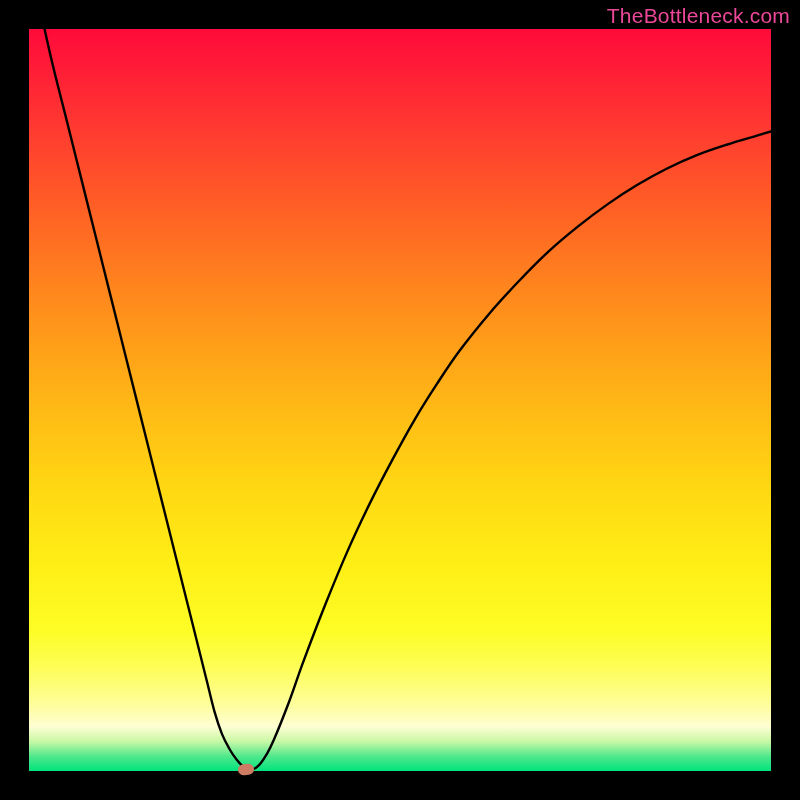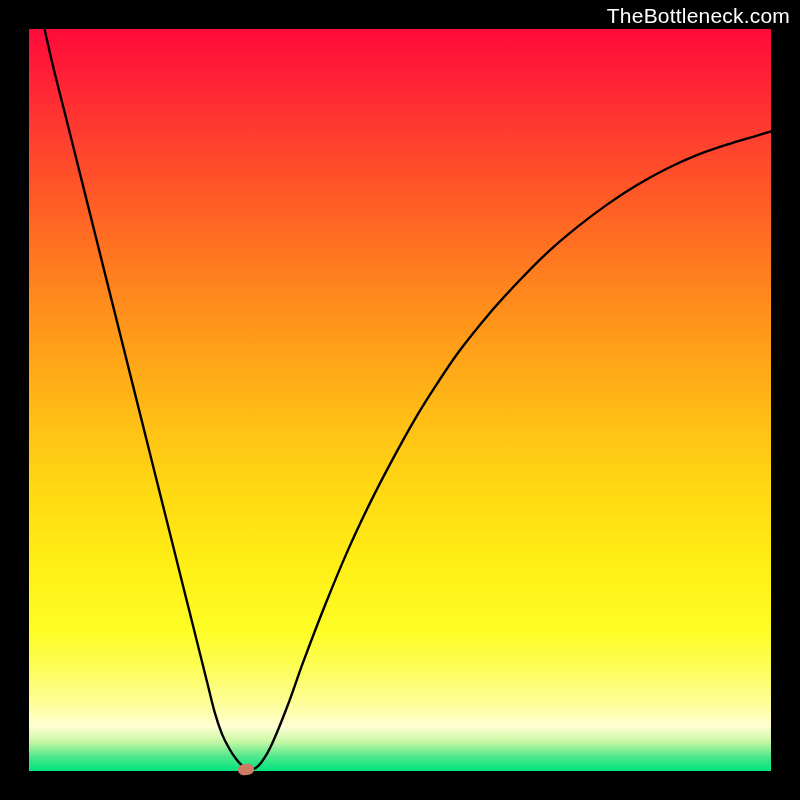--- a/index.html
+++ b/index.html
@@ -33,21 +33,21 @@
       #fefed3 94%,
       #c9f8a6 96%,
       #52e88c 98%,
       #00e37d 100%
     );
   }
   .watermark {
     position: absolute;
     top: 4px;
     right: 10px;
-    color: #ffffff;
+    color: #ec4899;
     font-size: 21px;
     font-weight: 500;
     letter-spacing: 0.2px;
     user-select: none;
   }
   .curve {
     position: absolute;
     left: 29px;
     top: 29px;
     width: 742px;

